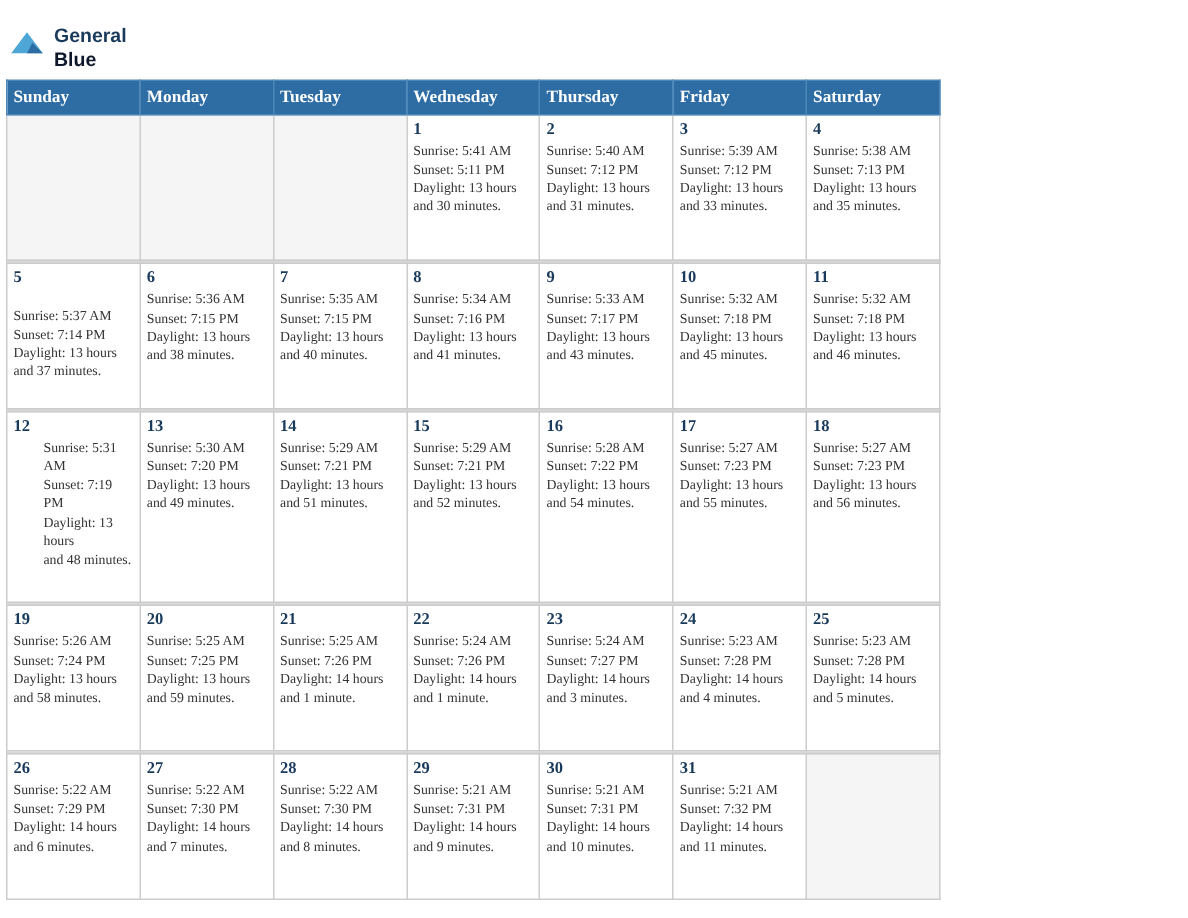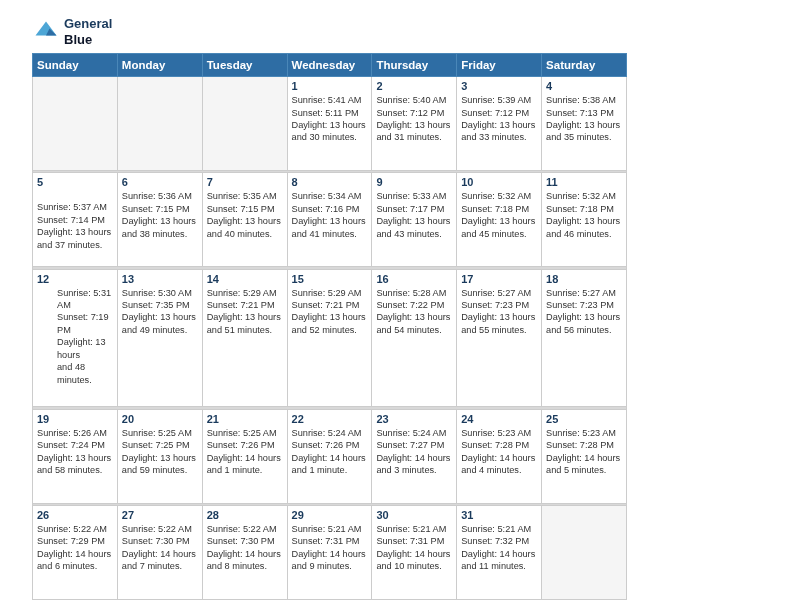--- a/index.html
+++ b/index.html
@@ -6,21 +6,21 @@
     body {
       font-family: Arial, sans-serif;
       background: #fff;
       width: 792px;
       height: 612px;
       overflow: hidden;
     }
     .page {
       width: 647px;
       height: 612px;
-      padding: 16px 20px 12px 32px;
+      padding: 16px 20px 12px 4px;
       display: flex;
       flex-direction: column;
     }
     .header {
       display: flex;
       align-items: flex-start;
       justify-content: space-between;
       margin-bottom: 6px;
     }
     .logo {
@@ -88,20 +88,21 @@
       margin-bottom: 2px;
     }
     .day-info {
       line-height: 1.35;
       font-size: 9.2px;
       color: #333;
     }
     table {
       width: 100%;
       border-collapse: collapse;
+      font-family: Liberation Serif, serif;
     }
   </style>
 </head>
 <body>
 
 <div class="page">
   <div class="header">
     <div class="logo">
       <svg class="logo-icon" viewBox="0 0 32 32">
         <polygon points="16,4 28,20 4,20" fill="#4da6d6"></polygon>
@@ -223,21 +224,21 @@
           <td>
             <span class="day-number">12</span>
             <div class="day-info" style="white-space: pre-line; margin-left: 20px;">Sunrise: 5:31 AM
 Sunset: 7:19 PM
 Daylight: 13 hours
 and 48 minutes.</div>
           </td>
           <td>
             <span class="day-number">13</span>
             <div class="day-info" style="white-space: pre-line;">Sunrise: 5:30 AM
-Sunset: 7:35 PM
+Sunset: 7:20 PM
 Daylight: 13 hours
 and 49 minutes.</div>
           </td>
           <td>
             <span class="day-number">14</span>
             <div class="day-info" style="white-space: pre-line;">Sunrise: 5:29 AM
 Sunset: 7:21 PM
 Daylight: 13 hours
 and 51 minutes.</div>
           </td>

